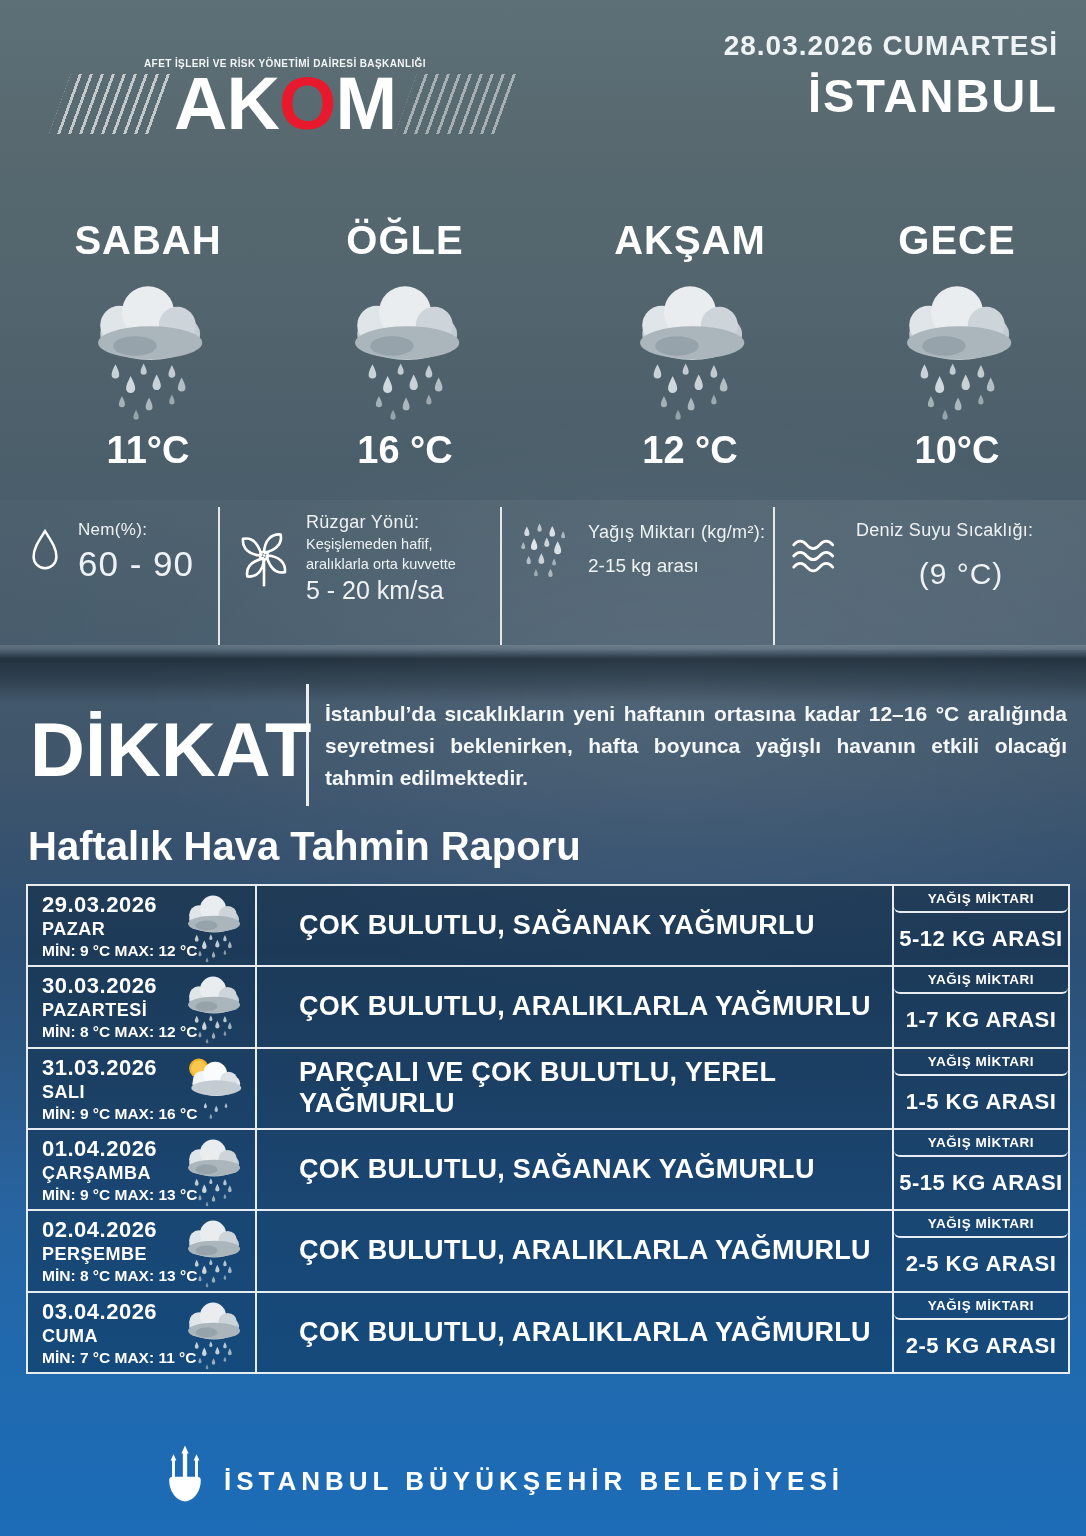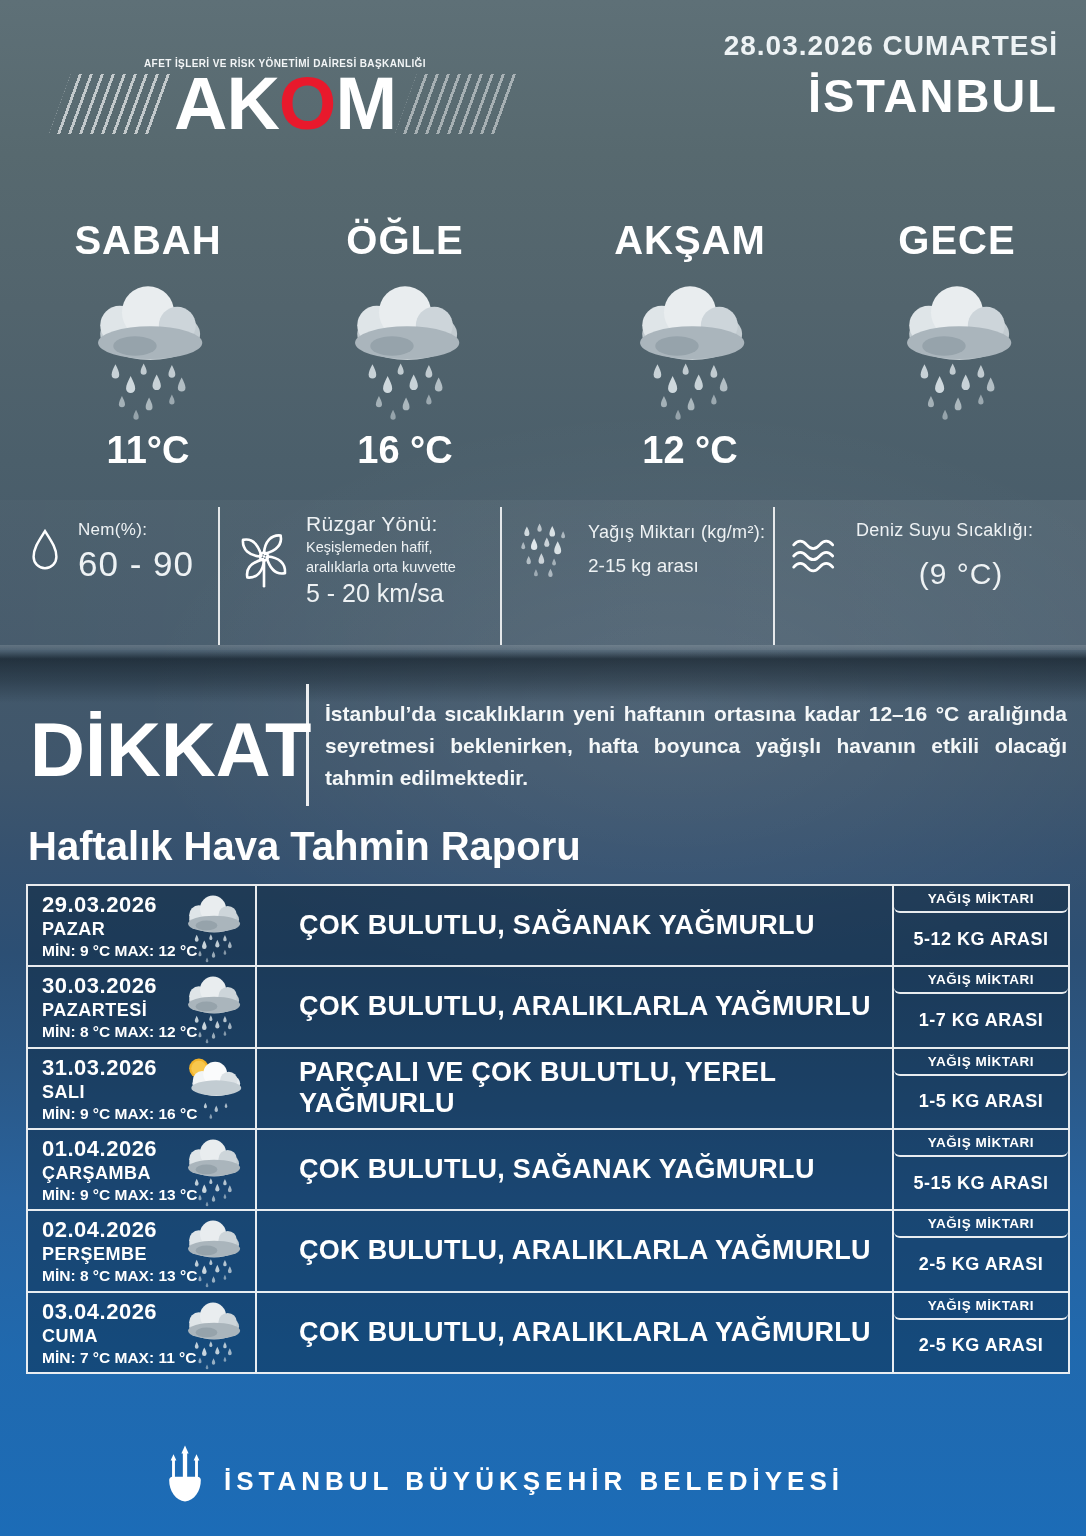--- a/index.html
+++ b/index.html
@@ -73,21 +73,21 @@
   .w-day{font-size:18px;font-weight:800;letter-spacing:.5px;margin-top:1px;}
   .w-minmax{font-size:15.5px;font-weight:800;margin-top:2px;white-space:nowrap;}
   .w-icon{position:absolute;right:0;top:2px;width:84px;height:76px;}
   .wc-desc{flex:1;display:flex;align-items:center;padding-left:42px;
     font-size:27px;font-weight:800;letter-spacing:.3px;}
   .wc-precip{flex:0 0 174px;border-left:2px solid rgba(255,255,255,.9);
     display:flex;flex-direction:column;}
   .wp-head{flex:0 0 25px;display:flex;align-items:center;justify-content:center;
     border-bottom:2px solid rgba(255,255,255,.9);font-size:13.5px;font-weight:700;letter-spacing:.5px;border-radius:6px;}
   .wp-val{flex:1;display:flex;align-items:center;justify-content:center;
-    font-size:18px;font-weight:800;letter-spacing:.5px;}
+    font-size:22px;font-weight:800;letter-spacing:.5px;}
 
   
   .ibb-logo{left:162px;top:1442px;width:46px;height:76px;}
   .footer-text{left:224px;top:1466px;font-size:26px;font-weight:800;letter-spacing:5px;white-space:nowrap;}
   .hidden-defs{position:absolute;width:0;height:0;overflow:hidden;}
 </style>
 </head>
 <body>
 
 <svg class="hidden-defs" aria-hidden="true">
@@ -210,20 +210,21 @@
     <svg class="p-icon">
         <use href="#sym-rain-cloud" width="164" height="152"></use>
       </svg>
     <div class="p-temp">12 °C</div>
   </div>
   <div class="abs period" style="left:847px;">
     <div class="p-label">GECE</div>
     <svg class="p-icon">
         <use href="#sym-rain-cloud" width="164" height="152"></use>
       </svg>
+    <div class="p-temp">10°C</div>
   </div>
 
   <div class="abs info-panel"></div>
   <div class="abs vsep" style="left:218px;"></div>
   <div class="abs vsep" style="left:500px;"></div>
   <div class="abs vsep" style="left:773px;"></div>
 
   <div class="abs info-cell" style="left:26px;width:184px;">
     <svg class="ic-icon" width="38" height="48">
         <use href="#sym-droplet" width="38" height="48"></use>
@@ -232,21 +233,21 @@
       <div class="ic-label">Nem(%):</div>
       <div class="ic-big">60 - 90</div>
     </div>
   </div>
 
   <div class="abs info-cell" style="left:236px;width:258px;top:512px;">
     <svg class="ic-icon" width="56" height="64">
         <use href="#sym-pinwheel" width="56" height="64"></use>
       </svg>
     <div>
-      <div class="ic-label" style="font-size:21px;">Rüzgar Yönü:</div>
+      <div class="ic-label" style="font-size:18px;">Rüzgar Yönü:</div>
       <div class="ic-small">Keşişlemeden hafif,</div>
       <div class="ic-small">aralıklarla orta kuvvette</div>
       <div class="ic-mid">5 - 20 km/sa</div>
     </div>
   </div>
 
   <div class="abs info-cell" style="left:516px;width:250px;">
     <svg class="ic-icon" width="58" height="58">
         <use href="#sym-raindrops" width="58" height="58"></use>
       </svg>

